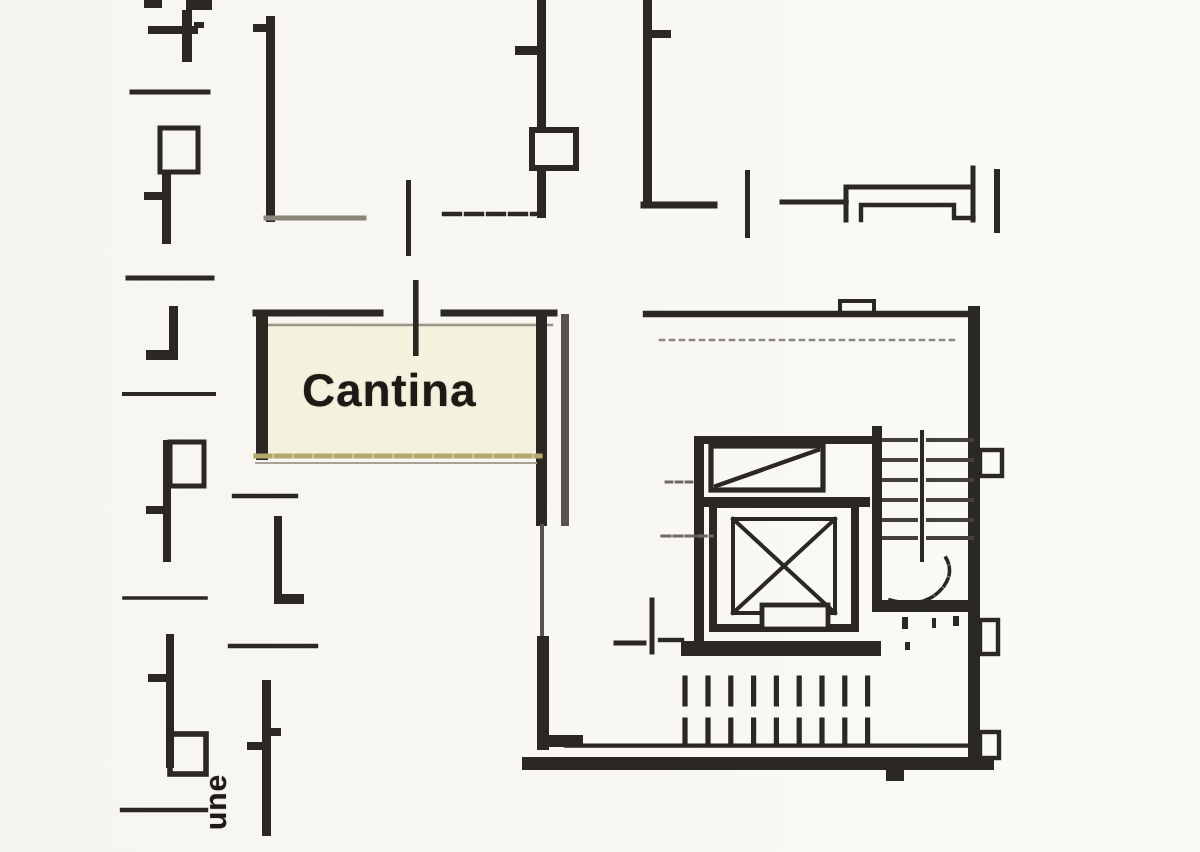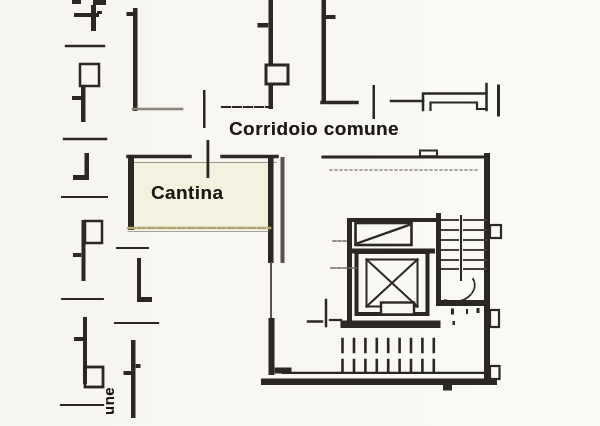--- a/index.html
+++ b/index.html
@@ -13,21 +13,21 @@
   .plan-svg{position:absolute;left:0;top:0;}
   .plan-label{
     position:absolute;
     color:#1d1a16;
     font-weight:700;
     white-space:nowrap;
     letter-spacing:0.4px;
     text-shadow:0 0 0.6px rgba(40,35,30,.55);
   }
   .label-corridor{left:229px;top:118px;font-size:19px;}
-  .label-cantina{left:151px;top:182px;font-size:19px;}
+  .label-cantina{left:151px;top:182px;font-size:23px;}
   .label-altra{left:146px;top:256px;font-size:17px;letter-spacing:0.2px;}
   .label-une{
     left:87px;top:393px;width:42px;height:16px;
     font-size:15px;text-align:center;
     transform:rotate(-90deg);transform-origin:50% 50%;
   }
 </style>
 </head>
 <body>
 
@@ -181,16 +181,15 @@
                    M399.6 360 V372 M411 360 V372 M422.4 360 V372 M433.8 360 V372" fill="none" stroke-width="2.6"></path>
           <path d="M283 372.8 H483" fill="none" stroke-width="2.2"></path>
         </g>
 
         <rect x="261" y="378.5" width="236" height="6.5" stroke="none"></rect>
         <rect x="443" y="385" width="9" height="5.5" stroke="none"></rect>
       </g>
     </g>
   </svg>
 
-  <div class="plan-label label-corridor">Corridoio comune</div>
   <div class="plan-label label-cantina">Cantina</div>
   <div class="plan-label label-une">une</div>
 </div>
 
 </body></html>

